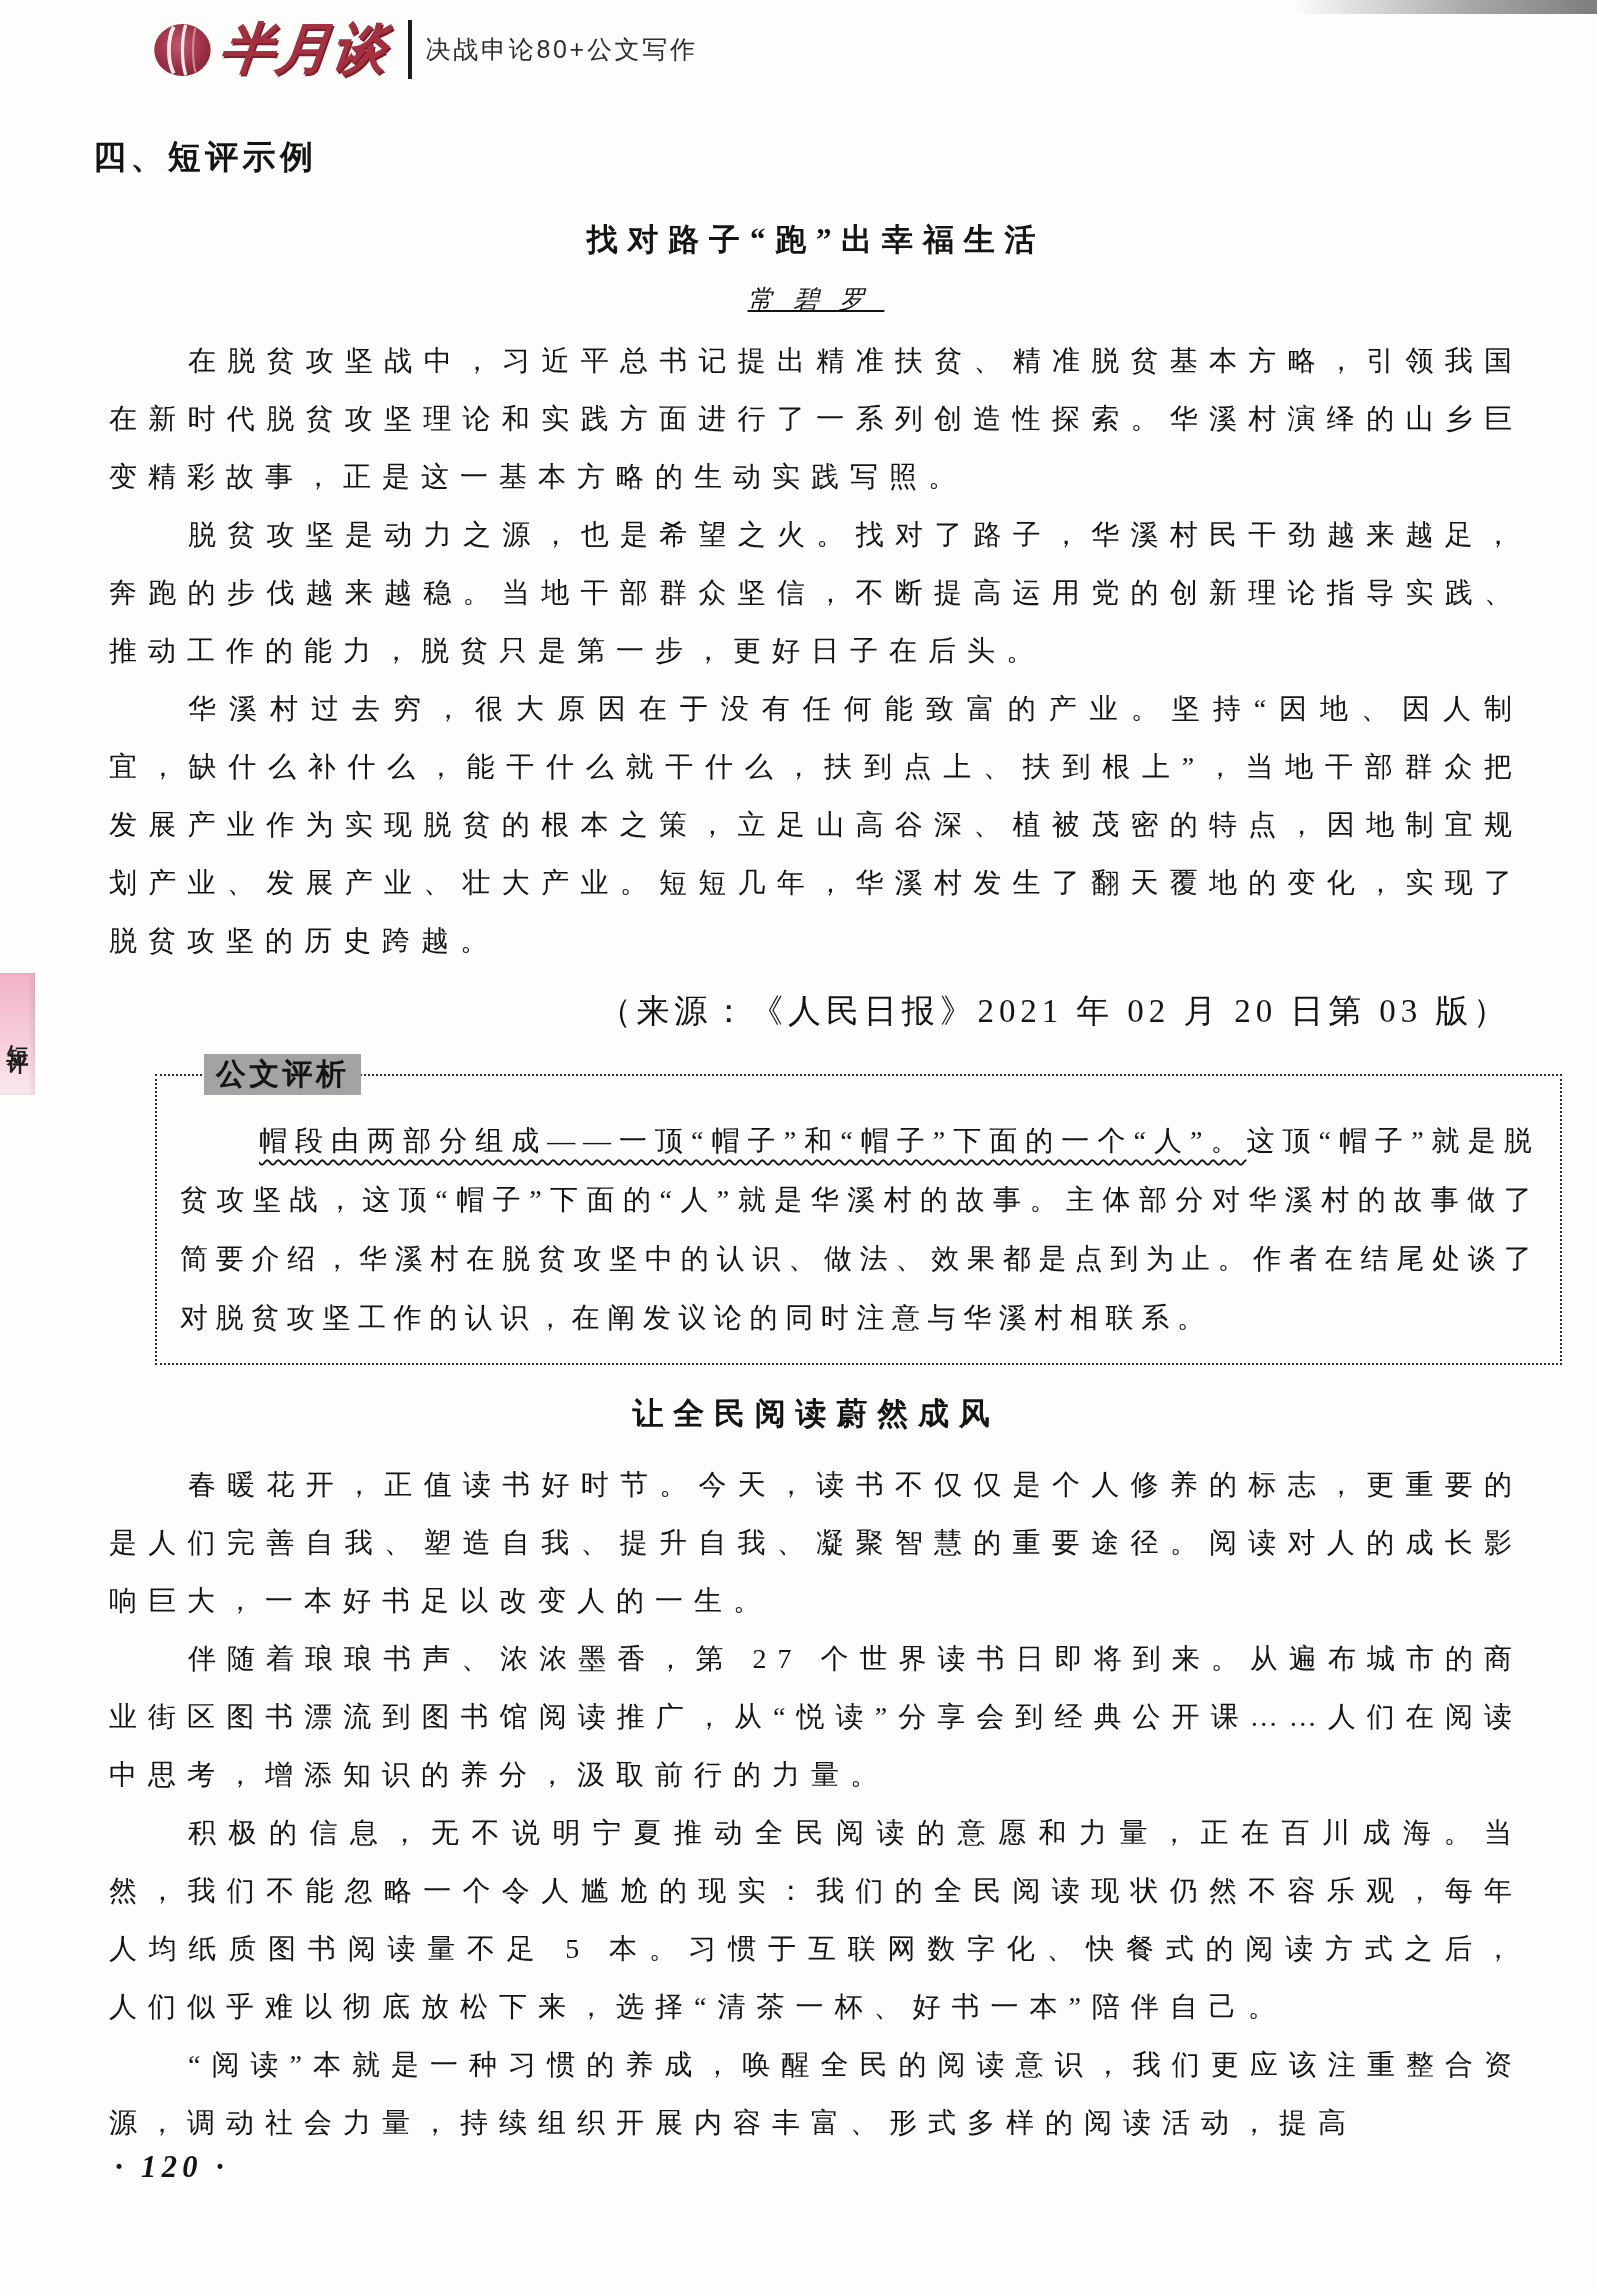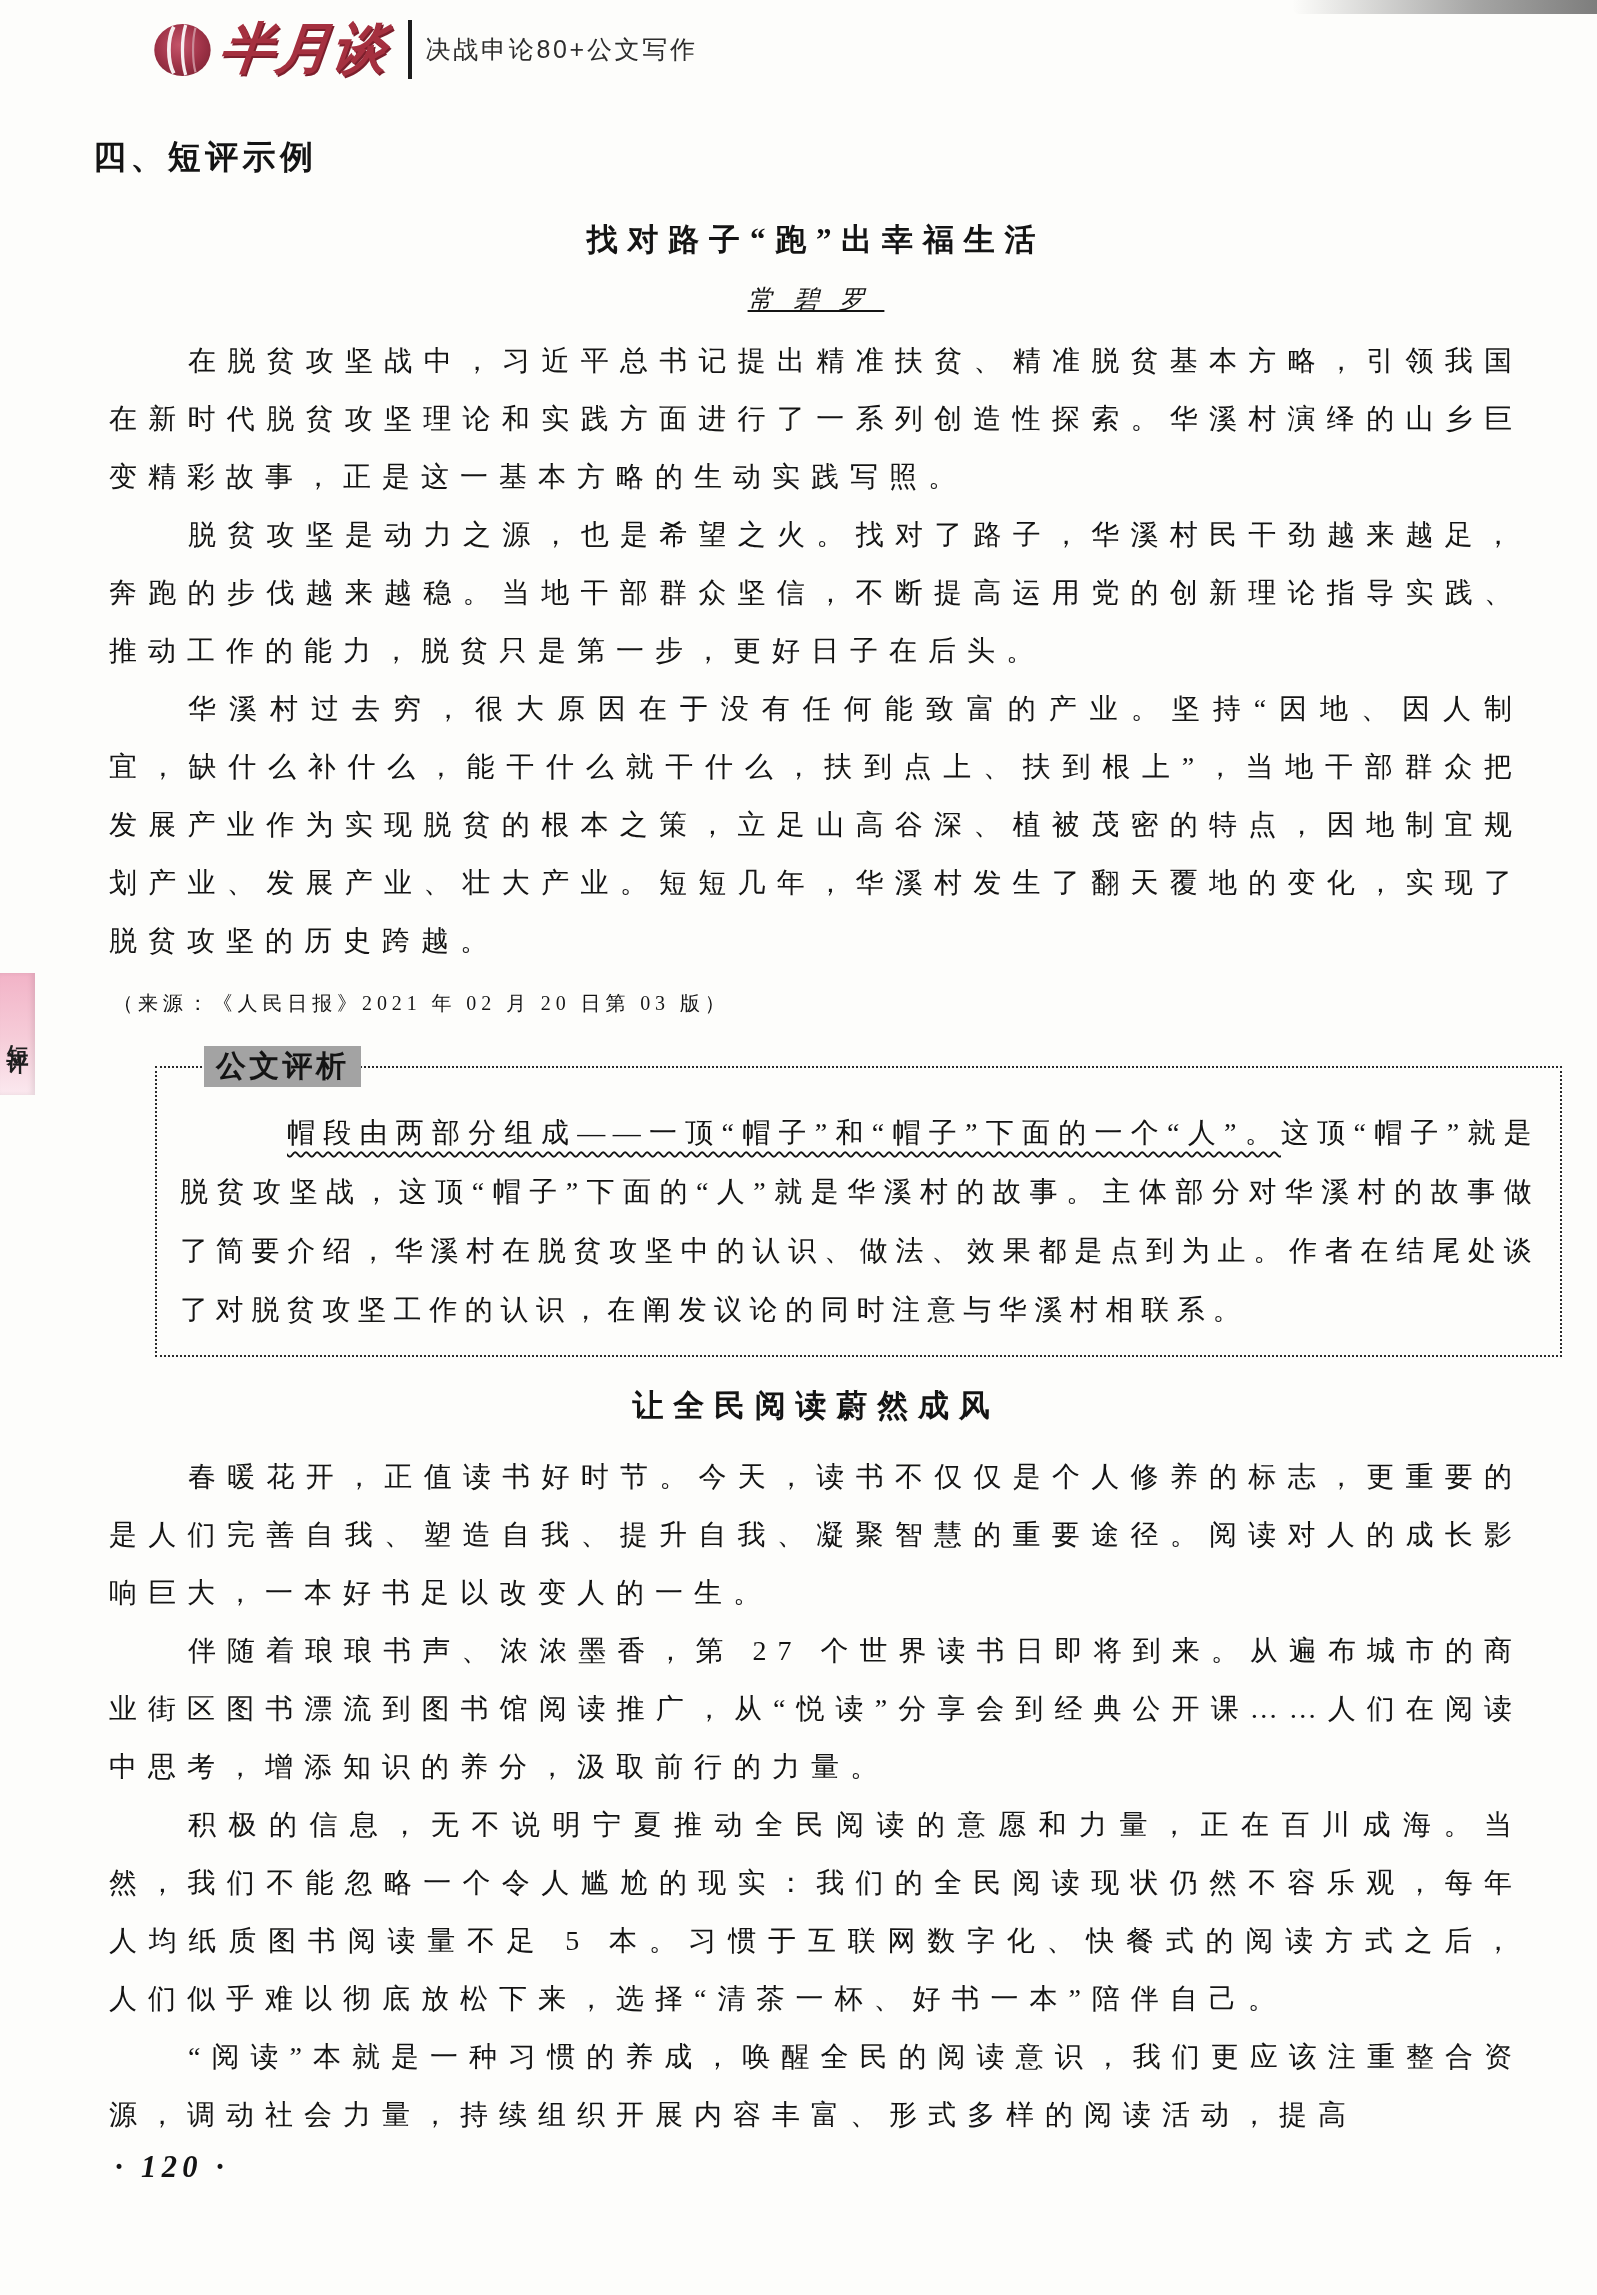--- a/index.html
+++ b/index.html
@@ -41,21 +41,22 @@
   .article-author{
     text-align:center;font-size:26px;font-style:italic;letter-spacing:19.6px;
     margin:0 0 15.2px 0;
     text-decoration:underline;
   }
   .body-par{
     margin:0;font-size:28px;line-height:58px;letter-spacing:11px;
     text-align:justify;text-indent:79px;
   }
   .source-line{
-    margin:4px;font-size:20px;line-height:58px;letter-spacing:4.9px;
+    margin:12px;font-size:33px;line-height:58px;letter-spacing:4.9px;
+    text-align:right;
   }
   
   .analysis-box{
     position:relative;
     margin:34px -39px 0 46px;
     border:2.7px dotted #2a2a2a;
     padding:35px 20.7px 16.3px 23px;
   }
   .analysis-label{
     position:absolute;top:-22px;left:47px;
@@ -64,21 +65,20 @@
   }
   .analysis-text{
     margin:0;font-size:28px;line-height:59px;letter-spacing:7.6px;
     text-align:justify;text-indent:79px;
   }
   .wavy{
     text-decoration:underline;
     text-decoration-style:wavy;
     text-decoration-thickness:2.2px;
     text-underline-offset:8.7px;
-    margin-left:28px;
   }
   .title-2{margin-top:28px;}
   
   .side-tab{
     position:absolute;left:0;top:973px;width:35px;height:122px;
     background:linear-gradient(180deg,#f2b3c7 0%,#f6cdd9 55%,#fbe9ef 100%);
     box-shadow:inset -3.3px 0 5.4px rgba(0,0,0,0.08);
     display:flex;align-items:center;justify-content:center;
   }
   .side-tab-label{

